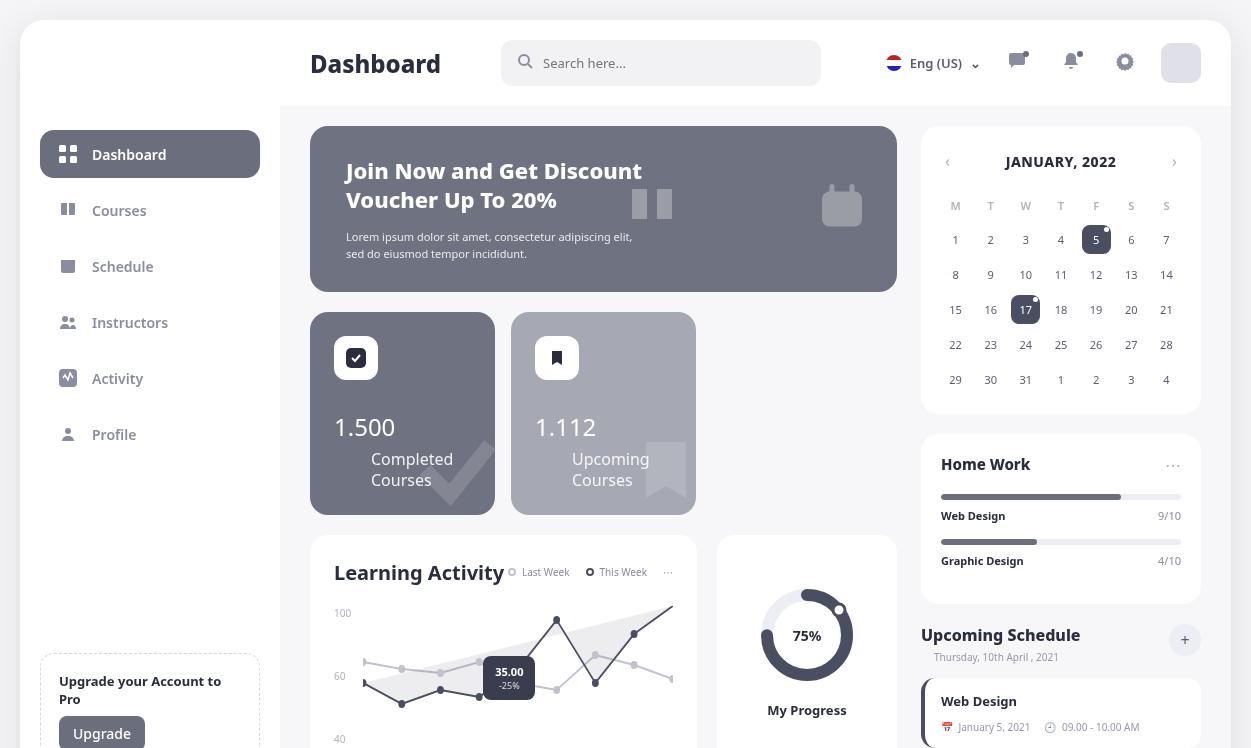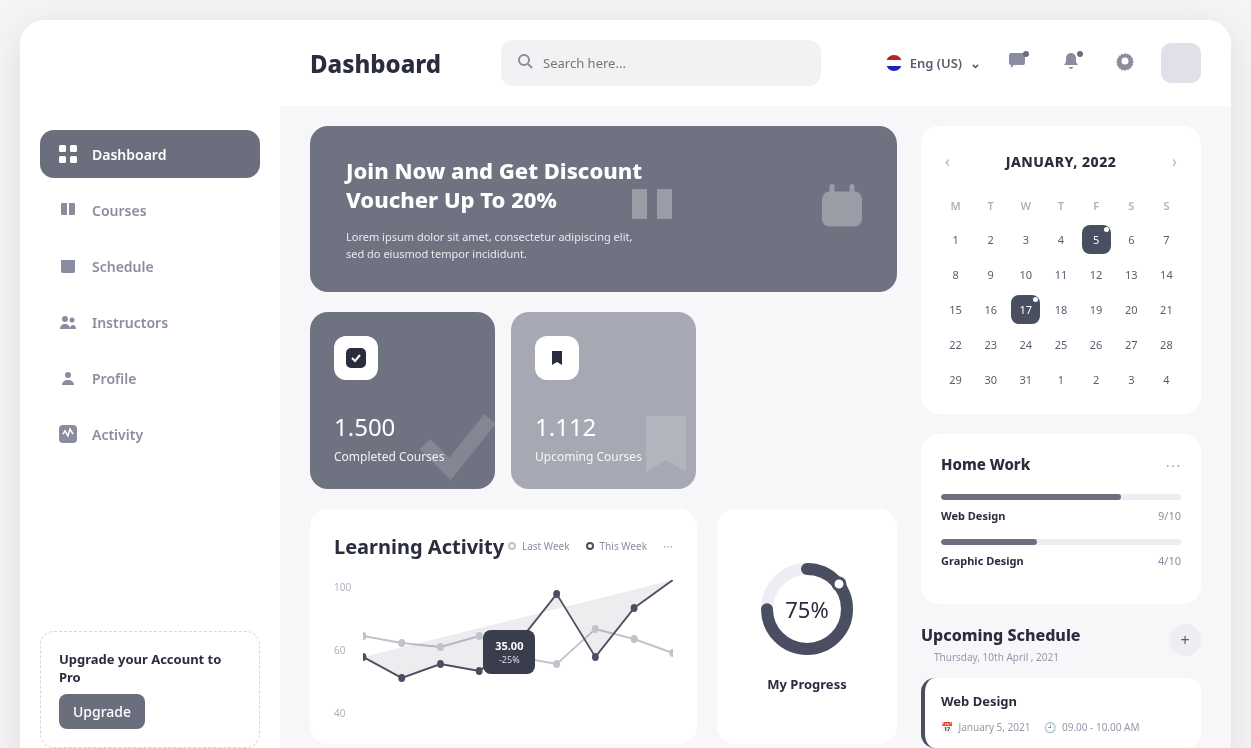--- a/index.html
+++ b/index.html
@@ -30,39 +30,39 @@
 .banner p { font-size: 11px; opacity: 0.85; max-width: 300px; line-height: 1.5; }
 .banner .deco1 { position: absolute; right: 220px; top: 50%; transform: translateY(-50%); opacity: 0.3; }
 .banner .deco2 { position: absolute; right: 30px; top: 50%; transform: translateY(-50%); opacity: 0.3; }
 .stats { display: grid; grid-template-columns: 1fr 1fr 1fr; gap: 16px; }
 .stat { border-radius: 18px; padding: 24px; color: #fff; position: relative; overflow: hidden; }
 .stat:nth-child(1) { background: #6f7280; }
 .stat:nth-child(2) { background: #a6a8b3; }
 .stat:nth-child(3) { background: #0369a1; }
 .stat .icon-box { width: 44px; height: 44px; background: #fff; border-radius: 12px; display: flex; align-items: center; justify-content: center; margin-bottom: 30px; color: #2a2d3e; }
 .stat h3 { font-size: 24px; font-weight: 400; margin-bottom: 6px; }
-.stat p { font-size: 12px; opacity: 0.9; line-height: 1.3; }
+.stat p { font-size: 16px; opacity: 0.9; line-height: 1.3; margin-left: 37px; }
 .stat .bg-deco { position: absolute; right: -10px; bottom: -10px; opacity: 0.15; }
 .bottom-row { display: flex; gap: 20px; }
 .chart-card { flex: 1; background: #fff; border-radius: 18px; padding: 24px; }
 .chart-header { display: flex; align-items: center; margin-bottom: 20px; }
 .chart-header h3 { font-size: 20px; font-weight: 700; color: #2a2d3e; }
 .legend { margin-left: auto; display: flex; gap: 16px; font-size: 10px; color: #8a8d9f; align-items: flex-start; }
 .legend span { display: flex; align-items: center; gap: 6px; }
 .legend .ldot { width: 8px; height: 8px; border-radius: 50%; border: 2px solid; }
 .chart-area { height: 140px; position: relative; display: flex; }
 .y-axis { display: flex; flex-direction: column; justify-content: space-between; font-size: 10px; color: #b0b2bd; padding-right: 12px; }
 .chart-svg-wrap { flex: 1; position: relative; }
 .tooltip { position: absolute; top: 50px; left: 120px; background: #3a3d4e; color: #fff; padding: 8px 12px; border-radius: 8px; font-size: 11px; text-align: center; }
 .tooltip .val { font-weight: 700; }
 .tooltip .pct { font-size: 9px; opacity: 0.8; }
 .tooltip:after { content: ''; position: absolute; bottom: -6px; left: 50%; transform: translateX(-50%); border: 6px solid transparent; border-top-color: #3a3d4e; }
 .progress-card { width: 180px; background: #fff; border-radius: 18px; padding: 24px; display: flex; flex-direction: column; align-items: center; justify-content: center; }
 .progress-circle { width: 100px; height: 100px; position: relative; margin-bottom: 16px; }
-.progress-circle .txt { position: absolute; top: 50%; left: 50%; transform: translate(-50%,-50%); font-size: 22px; font-weight: 400; color: #2a2d3e; }
+.progress-circle .txt { position: absolute; top: 50%; left: 50%; transform: translate(-50%,-50%); font-size: 14px; font-weight: 700; color: #2a2d3e; }
 .progress-card h4 { font-size: 13px; font-weight: 700; color: #2a2d3e; }
 .right-col { width: 280px; display: flex; flex-direction: column; gap: 20px; }
 .calendar { background: #fff; border-radius: 18px; padding: 20px; }
 .cal-header { display: flex; align-items: center; justify-content: space-between; margin-bottom: 16px; }
 .cal-header h3 { font-size: 14px; font-weight: 800; color: #2a2d3e; letter-spacing: 0.5px; }
 .cal-nav { color: #b0b2bd; cursor: pointer; padding: 4px; }
 .cal-grid { display: grid; grid-template-columns: repeat(7, 1fr); gap: 6px; text-align: center; font-size: 11px; }
 .cal-grid .dow { color: #b0b2bd; font-weight: 600; padding: 6px 0; }
 .cal-grid .day { padding: 7px 0; color: #5a5d6e; border-radius: 8px; cursor: pointer; position: relative; }
 .cal-grid .day.marked { background: #4a4e61; color: #fff; }
@@ -126,34 +126,34 @@
               <circle cx="6" cy="6" r="3"></circle>
               <circle cx="13" cy="7" r="2.5"></circle>
               <path d="M1 16c0-3 2-5 5-5s5 2 5 5H1zm10 0c0-2 1-4 3-4s3 2 3 4h-6z"></path>
             </svg>
           </span>
         <span>Instructors</span>
       </div>
       <div class="nav-item">
         <span class="ico">
             <svg width="18" height="18" viewBox="0 0 18 18" fill="currentColor">
+              <rect width="18" height="18" rx="4"></rect>
+              <path d="M4 9l2-3 3 5 2-7 3 5" stroke="#fff" stroke-width="1.5" fill="none"></path>
+            </svg>
+          </span>
+        <span>Activity</span>
+      </div>
+      <div class="nav-item">
+        <span class="ico">
+            <svg width="18" height="18" viewBox="0 0 18 18" fill="currentColor">
               <circle cx="9" cy="6" r="3"></circle>
               <path d="M3 16c0-3 2.5-5 6-5s6 2 6 5H3z"></path>
             </svg>
           </span>
         <span>Profile</span>
-      </div>
-      <div class="nav-item">
-        <span class="ico">
-            <svg width="18" height="18" viewBox="0 0 18 18" fill="currentColor">
-              <rect width="18" height="18" rx="4"></rect>
-              <path d="M4 9l2-3 3 5 2-7 3 5" stroke="#fff" stroke-width="1.5" fill="none"></path>
-            </svg>
-          </span>
-        <span>Activity</span>
       </div>
     </div>
     <div class="upgrade-card">
       <h4>Upgrade your Account to Pro</h4>
       <button>Upgrade</button>
     </div>
   </div>
 
   <div class="main">
     <div style="display:flex;flex-direction:column;flex:1;gap:20px;">

